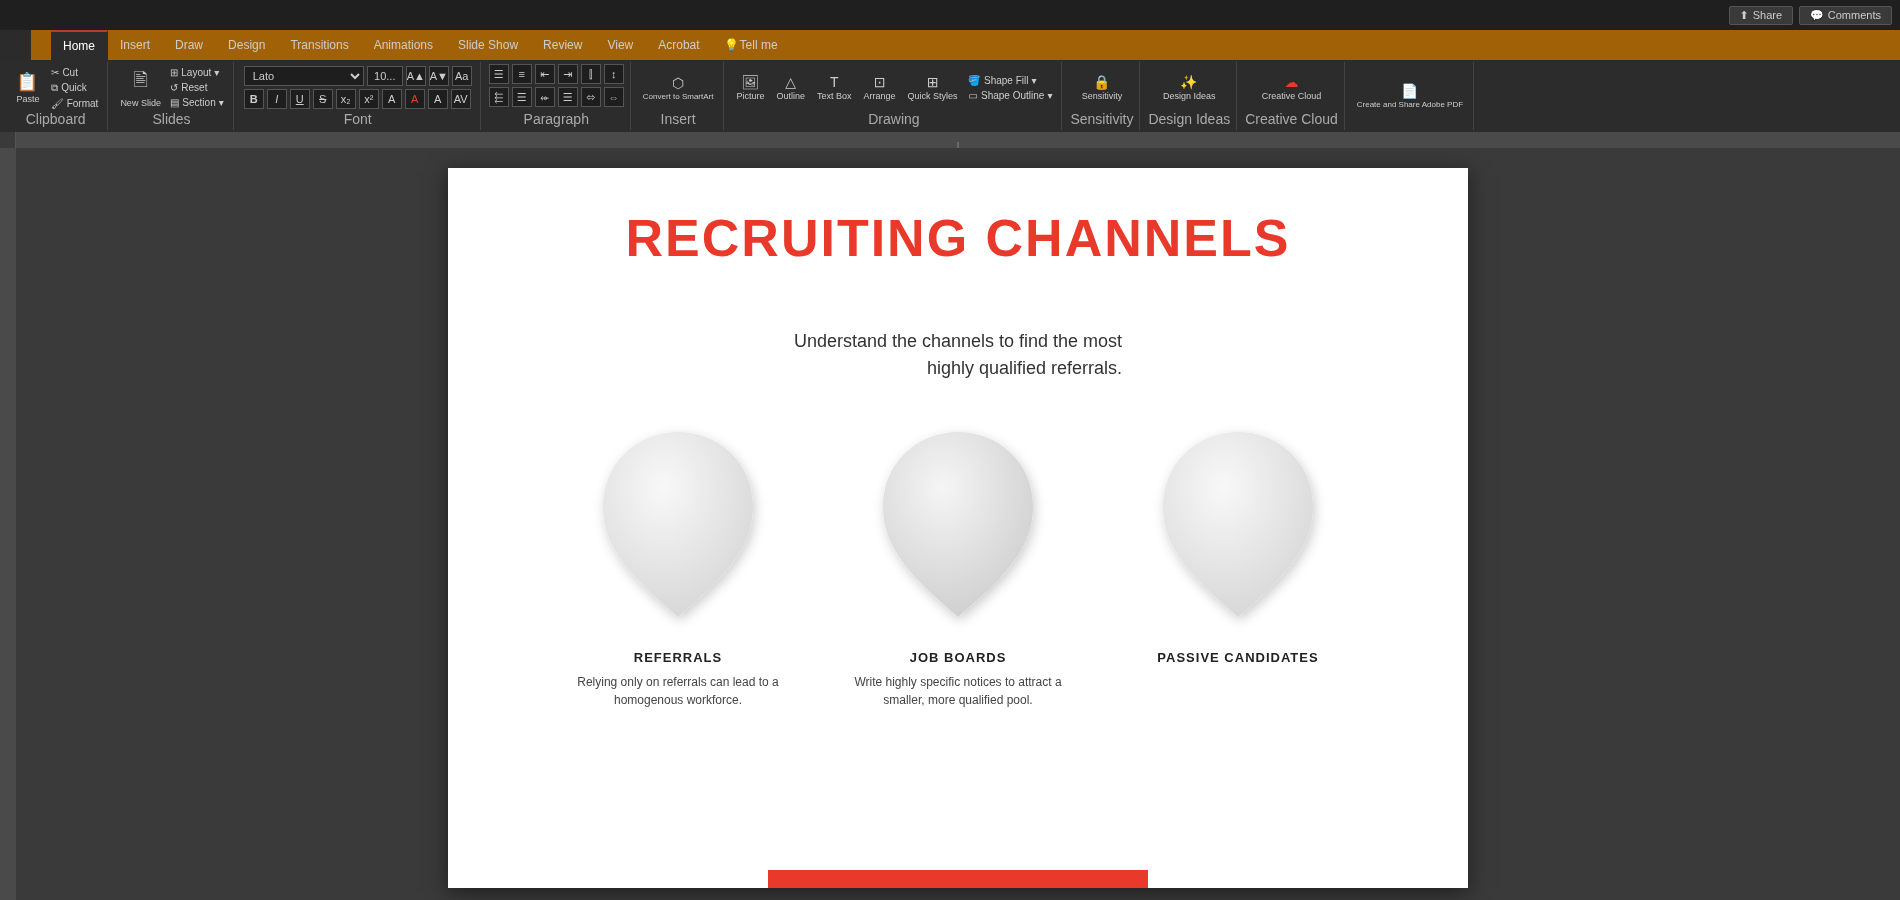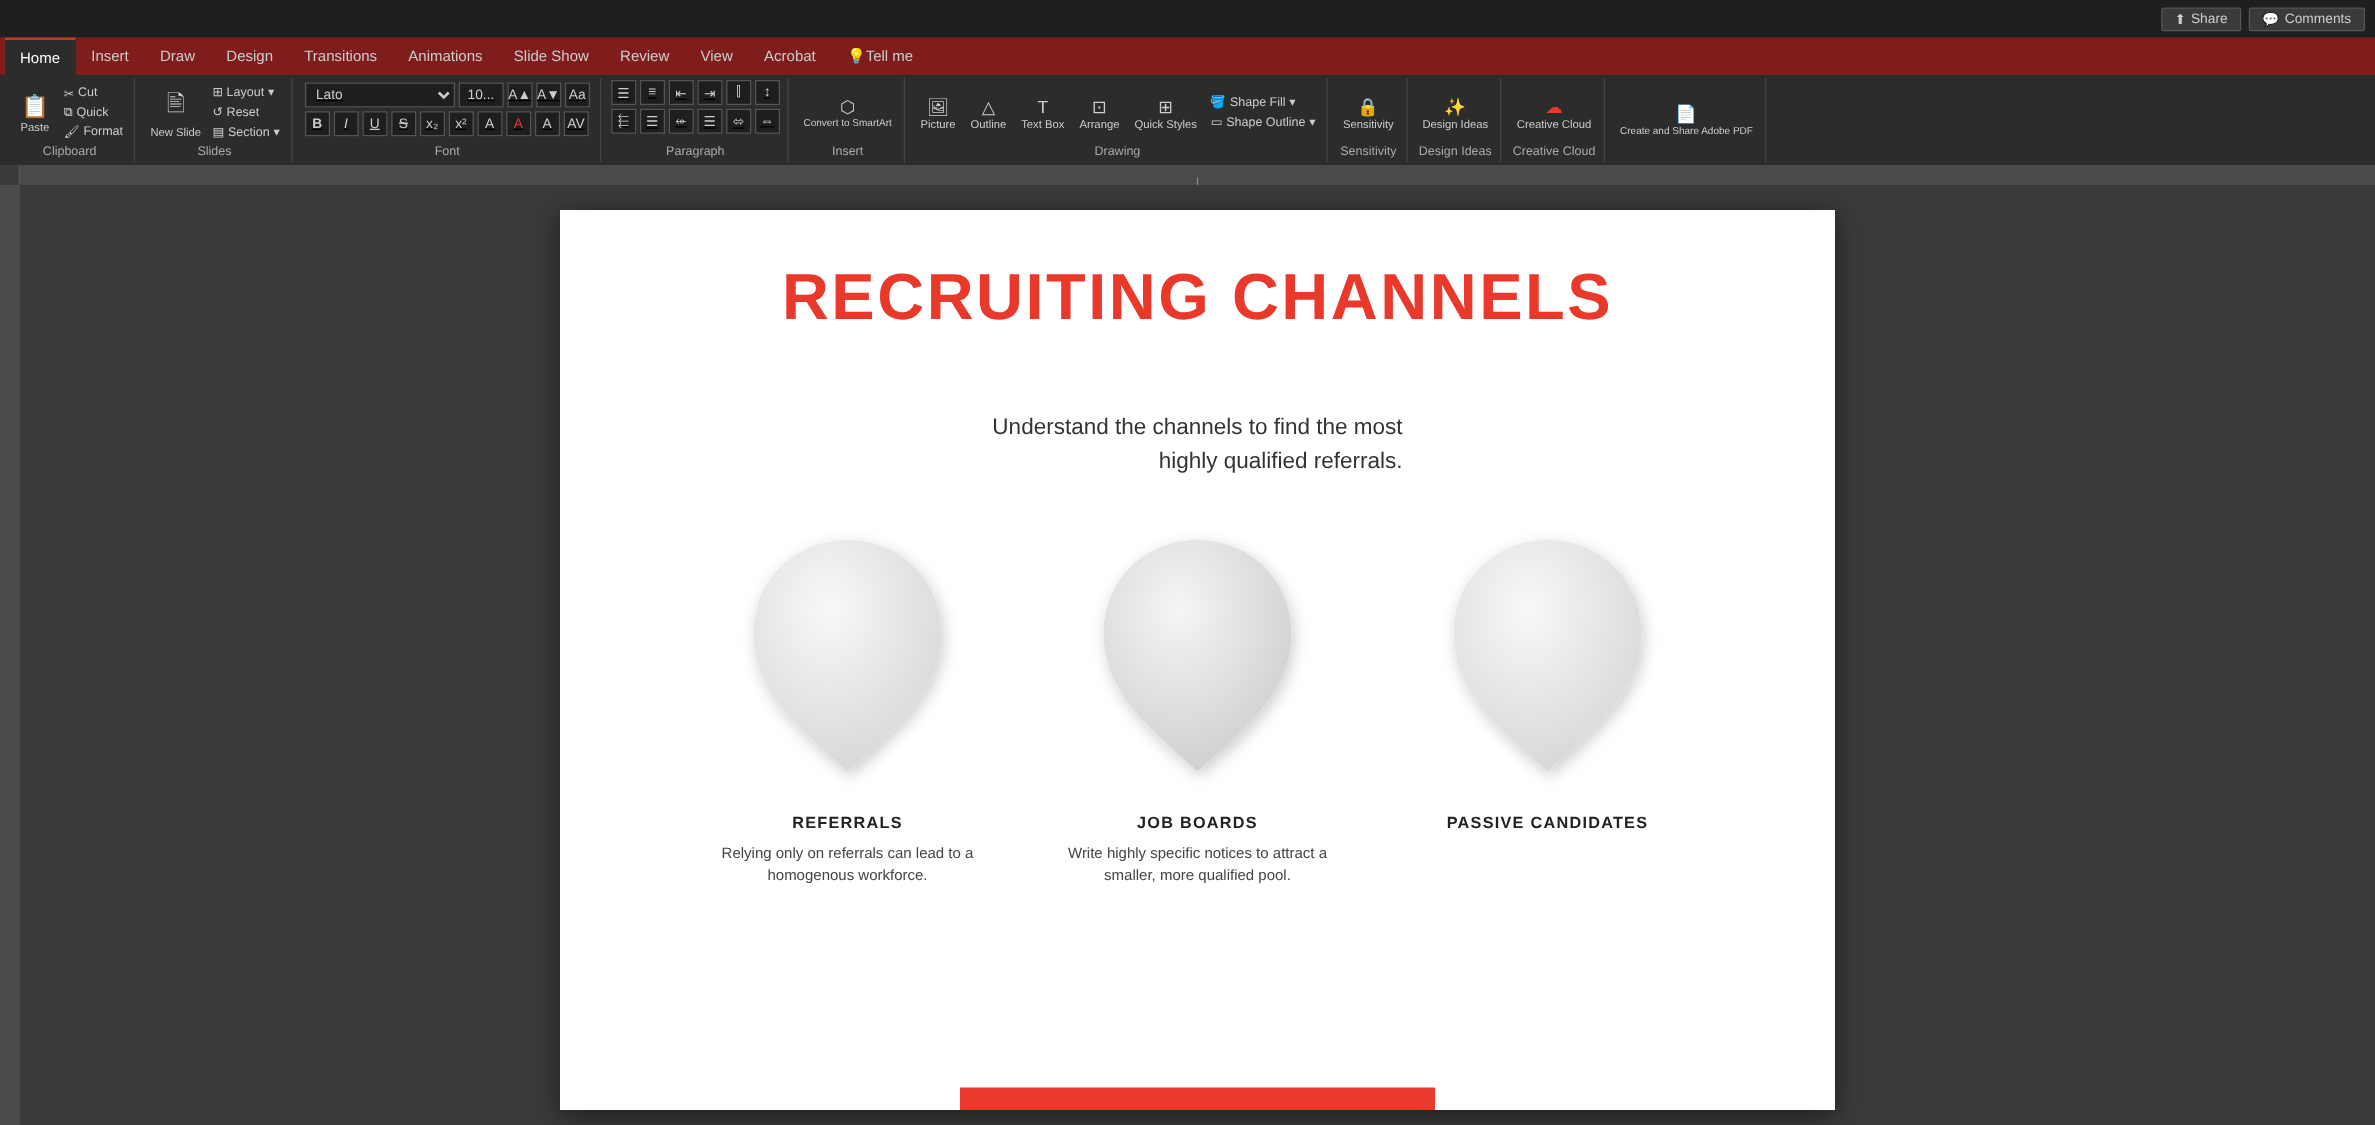--- a/index.html
+++ b/index.html
@@ -23,23 +23,24 @@
       padding: 2px 10px;
       cursor: pointer;
       border-radius: 2px;
       display: flex;
       align-items: center;
       gap: 4px;
     }
     .ribbon-tabs {
       display: flex;
       align-items: center;
-      background: #7f1d1d;
+      background: #a16207;
       height: 30px;
-      padding-left: 4px;
+      padding-left: 20px;
+      margin-left: 31px;
     }
     .ribbon-tab {
       color: #ccc;
       font-size: 12px;
       padding: 4px 12px;
       cursor: pointer;
       height: 100%;
       display: flex;
       align-items: center;
       border-right: 1px solid transparent;
@@ -66,21 +67,21 @@
       padding: 2px 6px;
       min-width: 48px;
     }
     .ribbon-group-inner {
       display: flex;
       align-items: center;
       gap: 2px;
       flex: 1;
     }
     .ribbon-group-label {
-      font-size: 10px;
+      font-size: 14px;
       color: #aaa;
       margin-top: auto;
       padding-bottom: 1px;
     }
     .rbn-btn {
       display: flex;
       flex-direction: column;
       align-items: center;
       justify-content: center;
       color: #ccc;
@@ -108,21 +109,20 @@
     .font-controls {
       display: flex;
       flex-direction: column;
       gap: 3px;
       padding: 2px;
     }
     .font-row {
       display: flex;
       align-items: center;
       gap: 3px;
-      text-decoration: underline;
     }
     .font-select {
       background: #1e1e1e;
       border: 1px solid #555;
       color: #ccc;
       font-size: 11px;
       padding: 1px 4px;
       width: 120px;
       height: 20px;
     }

